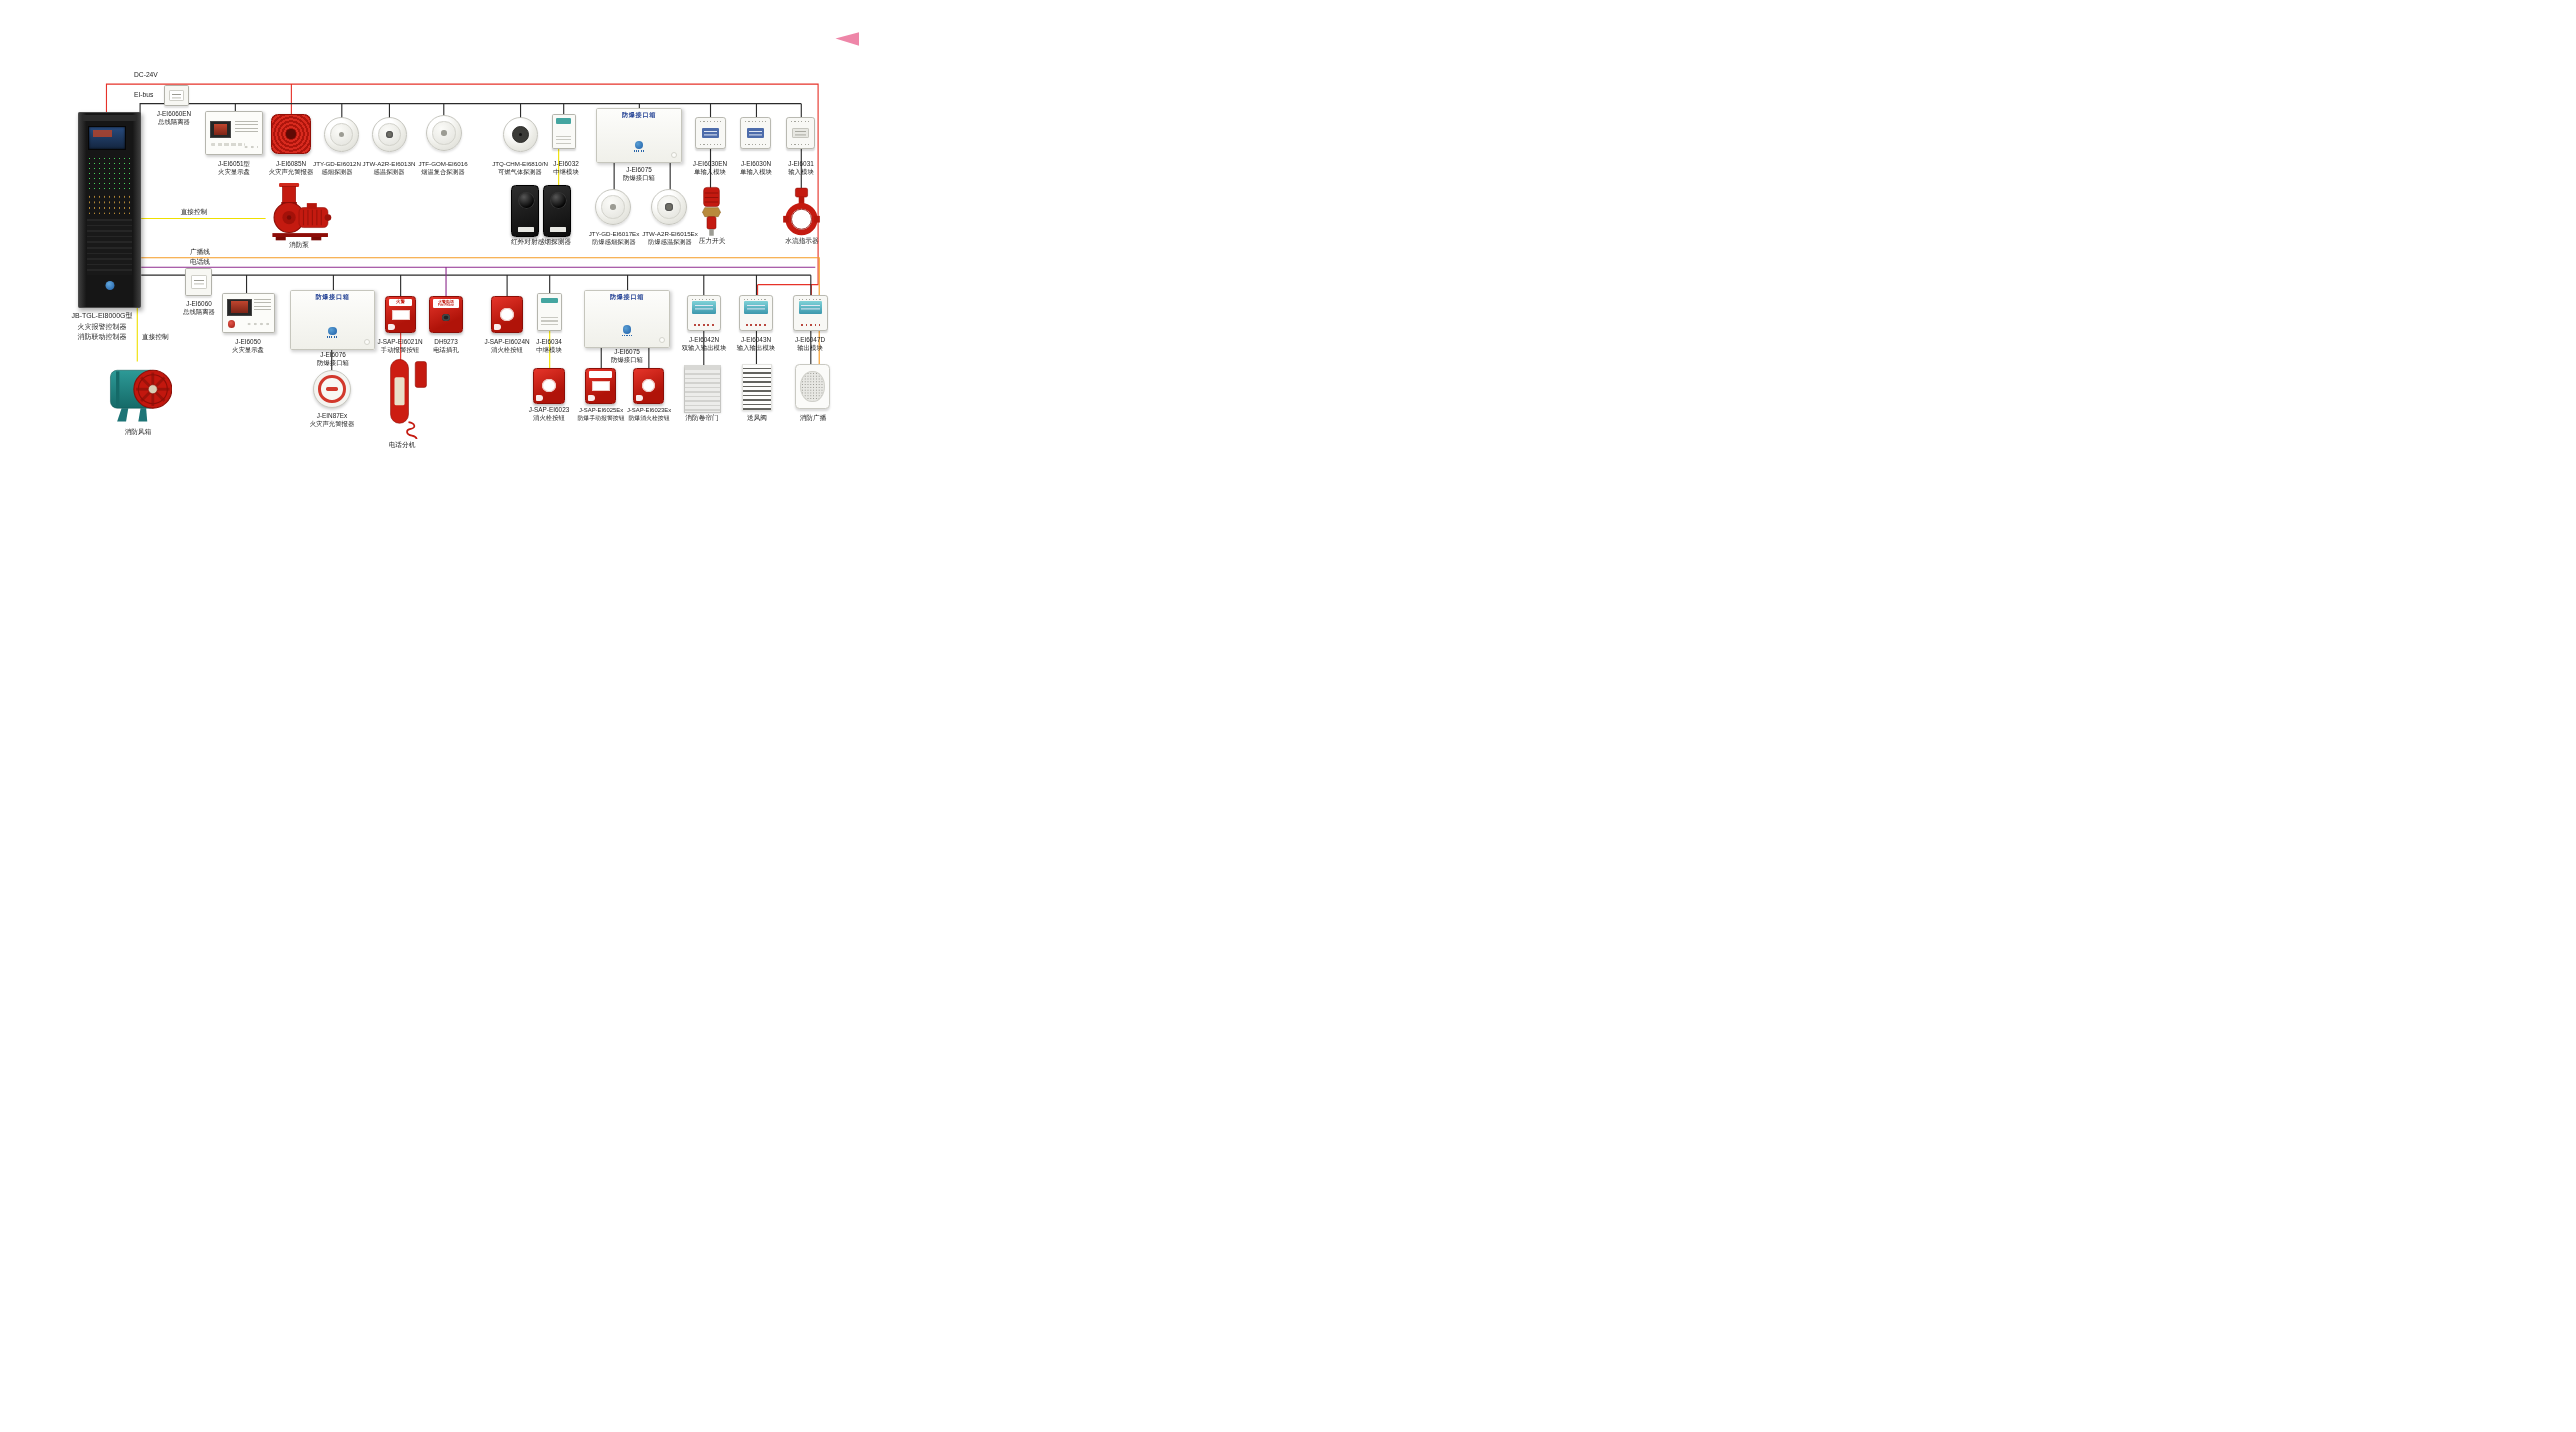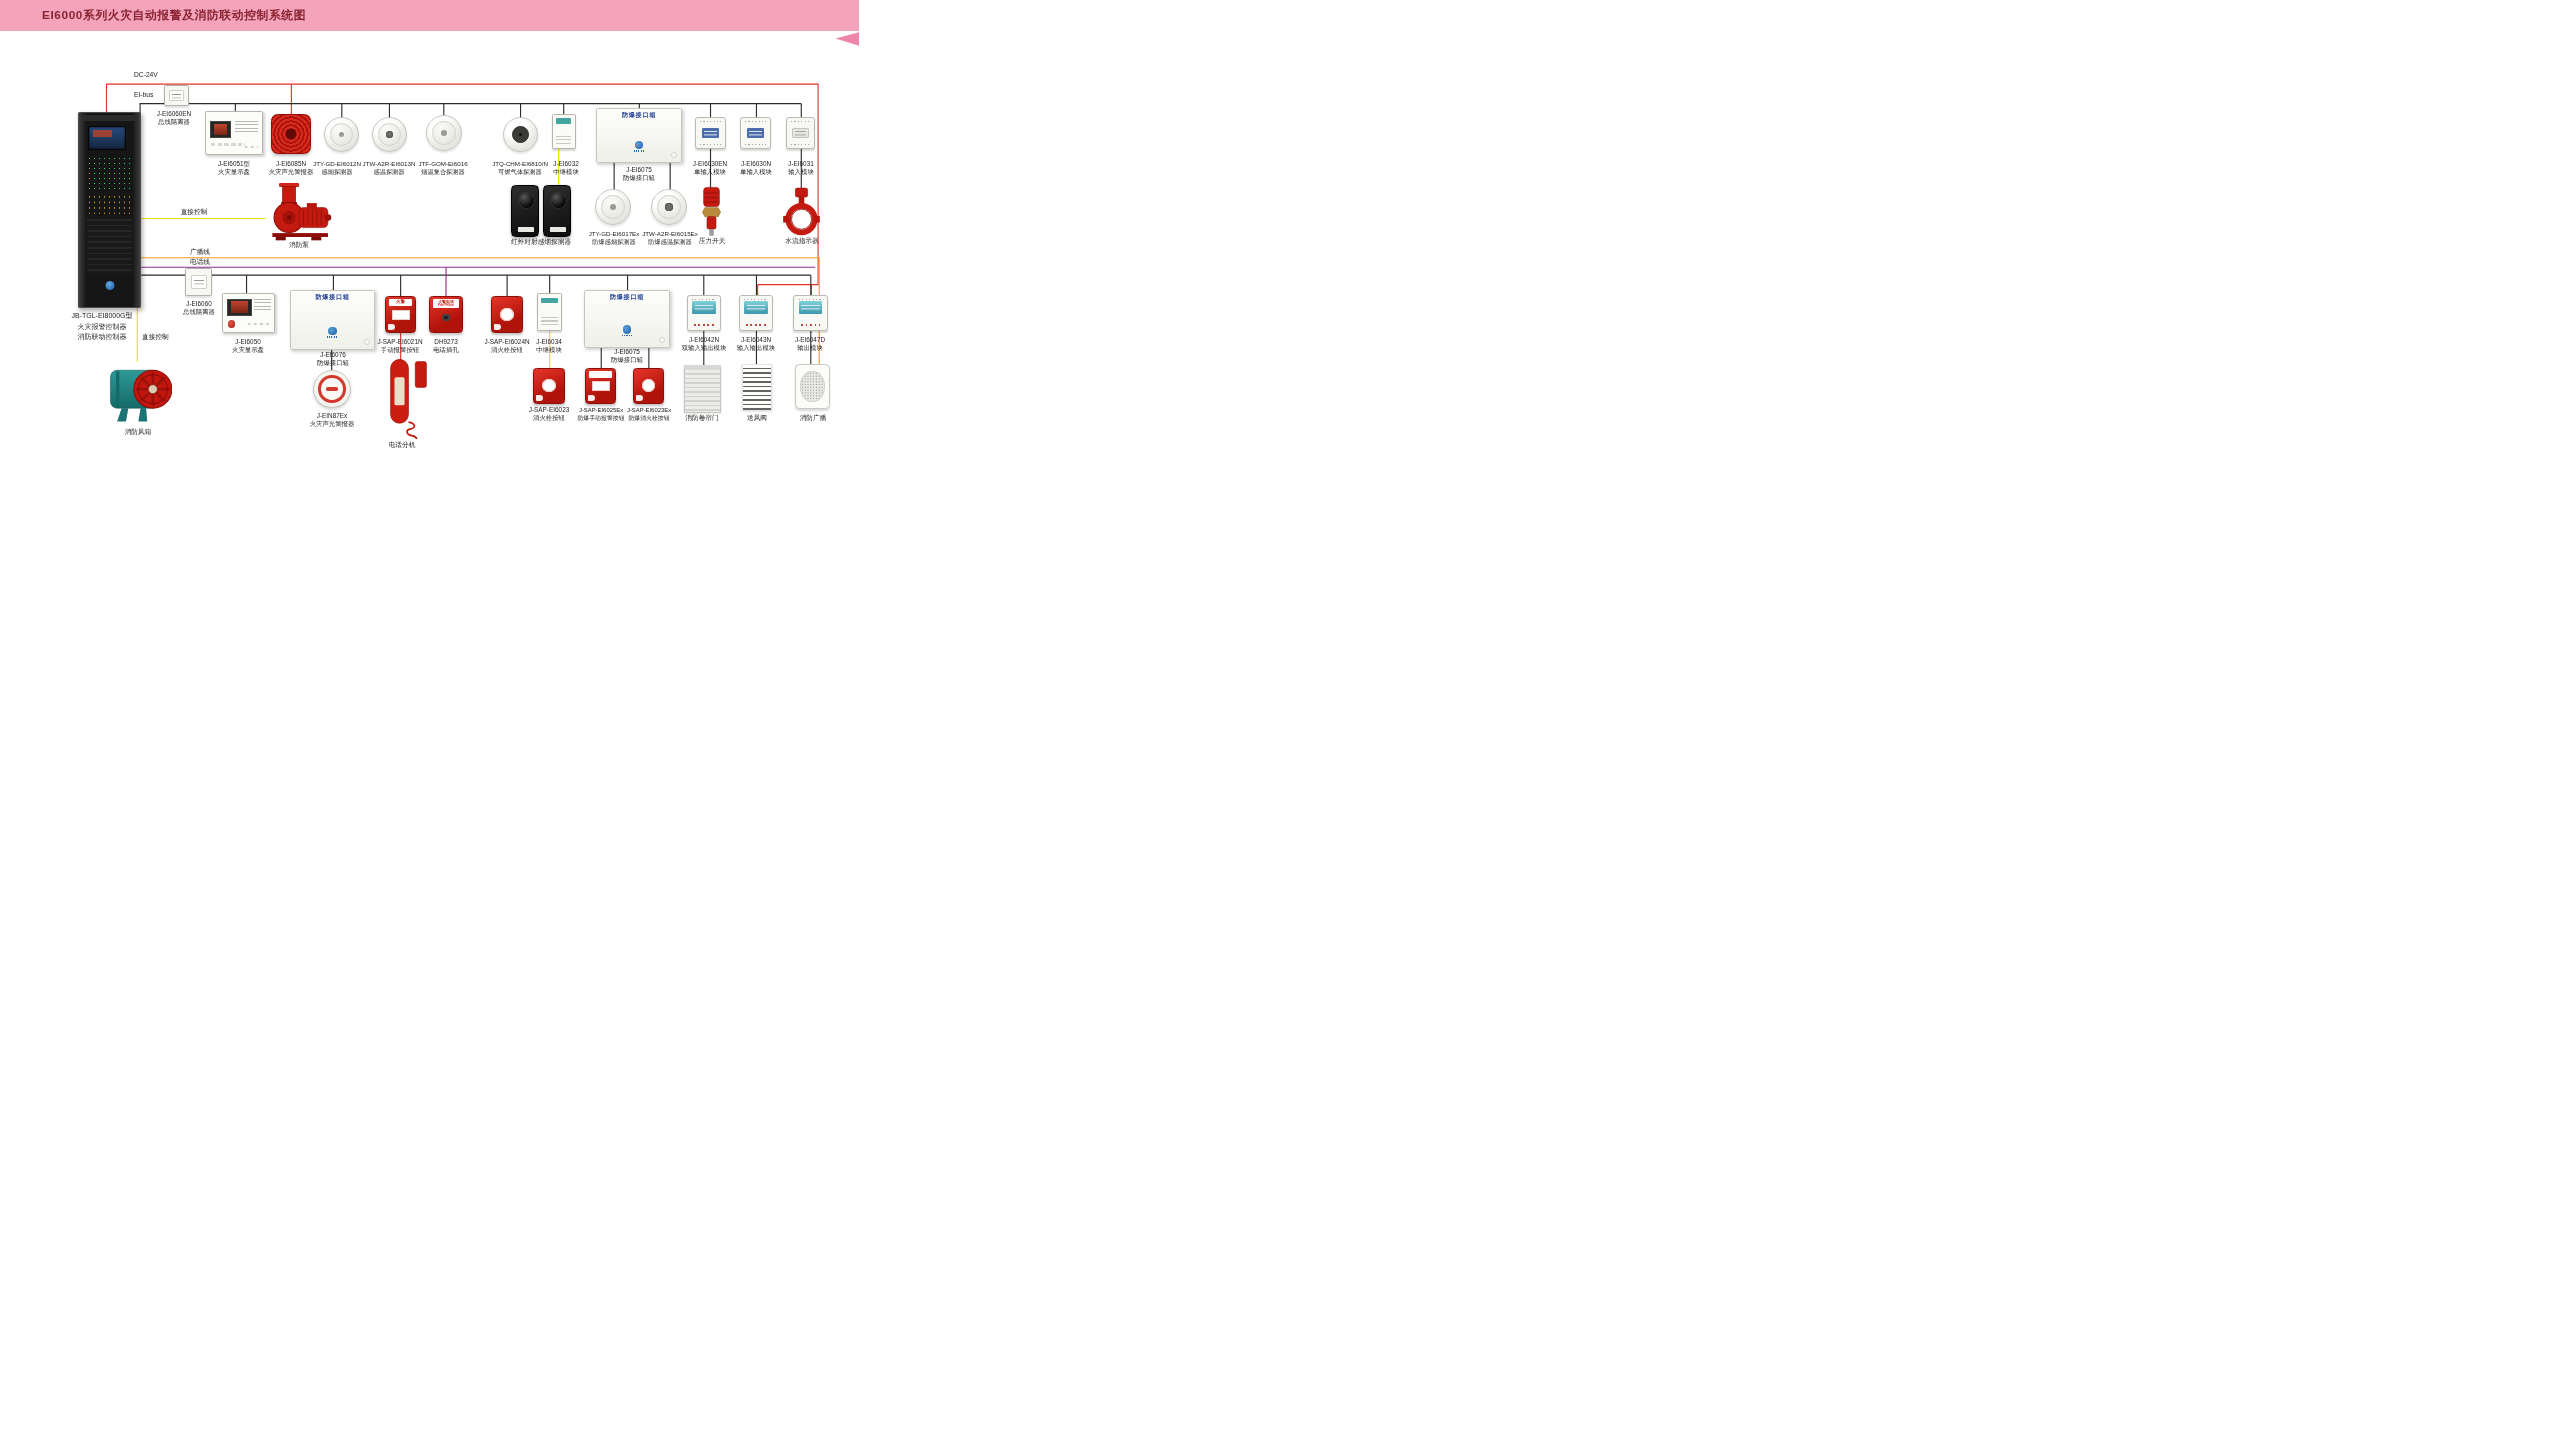--- a/index.html
+++ b/index.html
@@ -111,23 +111,20 @@
   .shutter{background:repeating-linear-gradient(180deg,#ececea 0 3.4px,#d2d2cf 3.4px 4.5px);border:1.1px solid #c5c5c2;border-top:5.6px solid #d8d8d5;box-shadow:0 1.1px 2.2px rgba(0,0,0,.15)}
   .louver{background:repeating-linear-gradient(180deg,#fdfdfc 0 2.8px,#63635f 2.8px 4.5px);border:1.7px solid #e3e3e0;box-shadow:0 1.1px 2.2px rgba(0,0,0,.2)}
   .speaker{background:#fbfbf9;border:0.6px solid #c9c9c2;border-radius:4.5px;box-shadow:0 1.1px 2.2px rgba(0,0,0,.15)}
   .spk-grille{position:absolute;inset:13%;border-radius:50%;background-color:#e7e7e3;background-image:radial-gradient(#8f8f89 0.6px,transparent 0.7px);background-size:2.8px 2.8px;border:0.6px solid #d0d0ca}
 </style>
 </head>
 <body>
 
 <div id="page">
 
-  <div id="header">
-    <div id="title">EI6000系列火灾自动报警及消防联动控制系统图</div>
-  </div>
   <svg id="deco-tri" width="28" height="17" viewBox="0 0 50 30">
     <polygon points="50,2 50,26 8,13" fill="#ee86a8"></polygon>
   </svg>
 
   <svg class="wires" width="859" height="478" viewBox="0 0 1533 853">
     <path class="w-red" d="M190,204 V150 H1460 V508 H1352 M1352,508 V530 M1448,508 V530 M520,150 V214 M715,593 V646"></path>
     <path class="w-blk" d="M250,204 V185 H1430 M420,185 V204 M610,185 V214 M695,185 V214 M792,185 V211 M929,185 V214 M1006,185 V210 M1141,185 V199 M1268,185 V215 M1350,185 V215 M1430,185 V215"></path>
     <path class="w-blk" d="M1096,288 V341 M1196,288 V341 M1268,265 V336 M1430,265 V340"></path>
     <path class="w-blk" d="M252,491 H1447 M440,491 V528 M595,491 V524 M715,491 V534 M905,491 V534 M981,491 V528 M1120,491 V524 M1256,491 V530 M1350,491 V530 M1447,491 V530"></path>
     <path class="w-blk" d="M592,624 V665 M1073,620 V661 M1158,620 V661 M1256,589 V656 M1350,589 V653 M1447,589 V653"></path>

